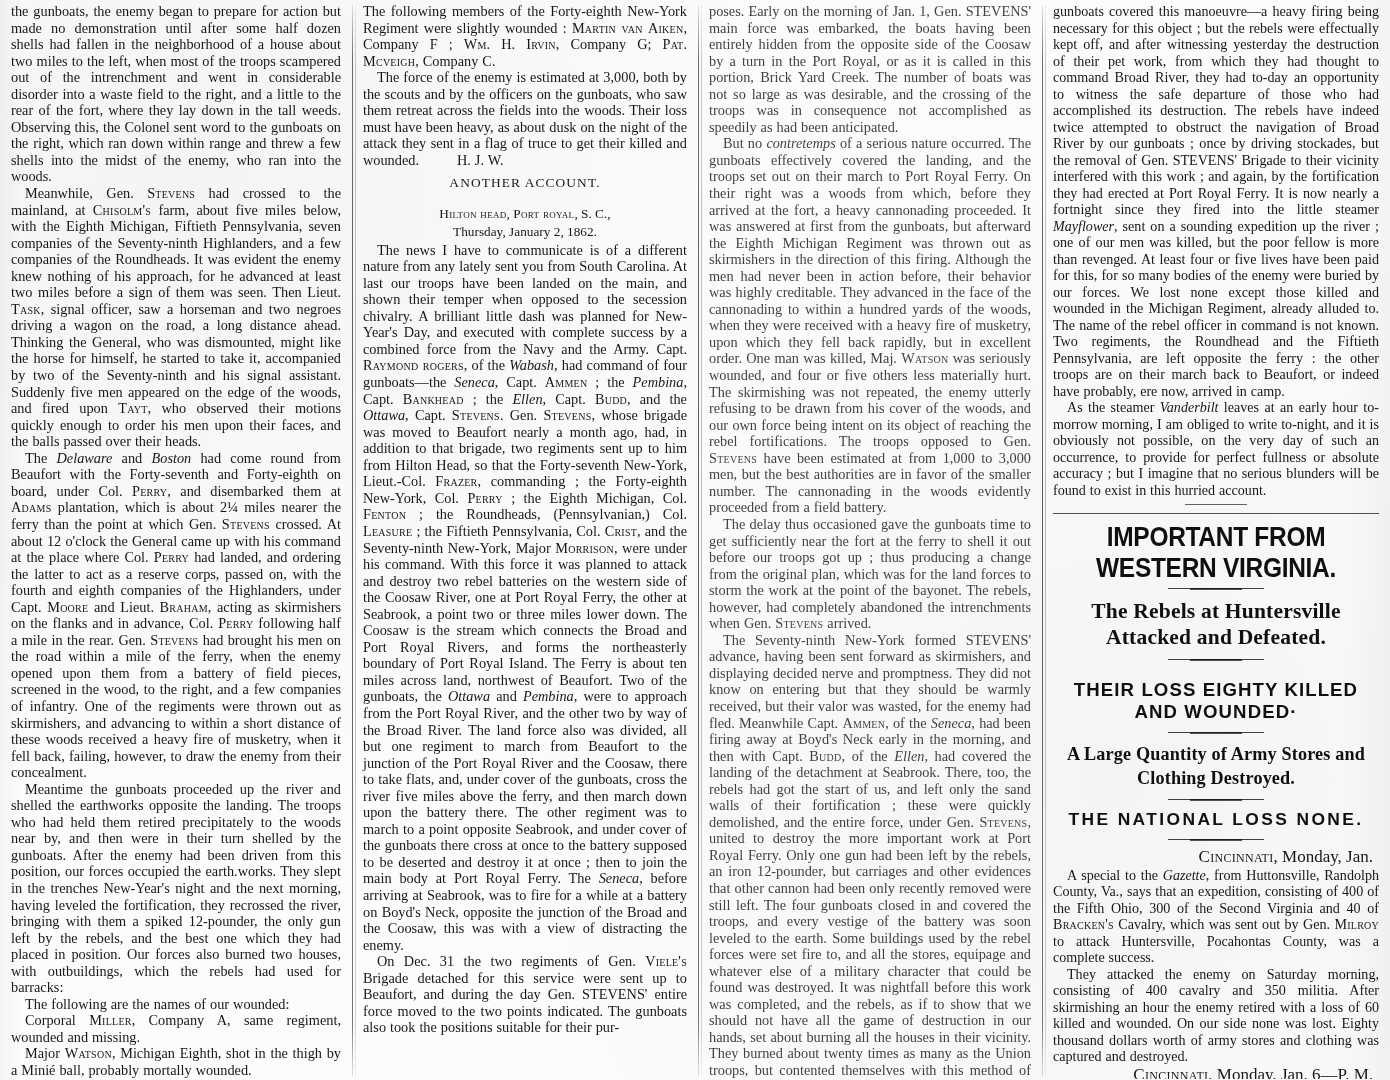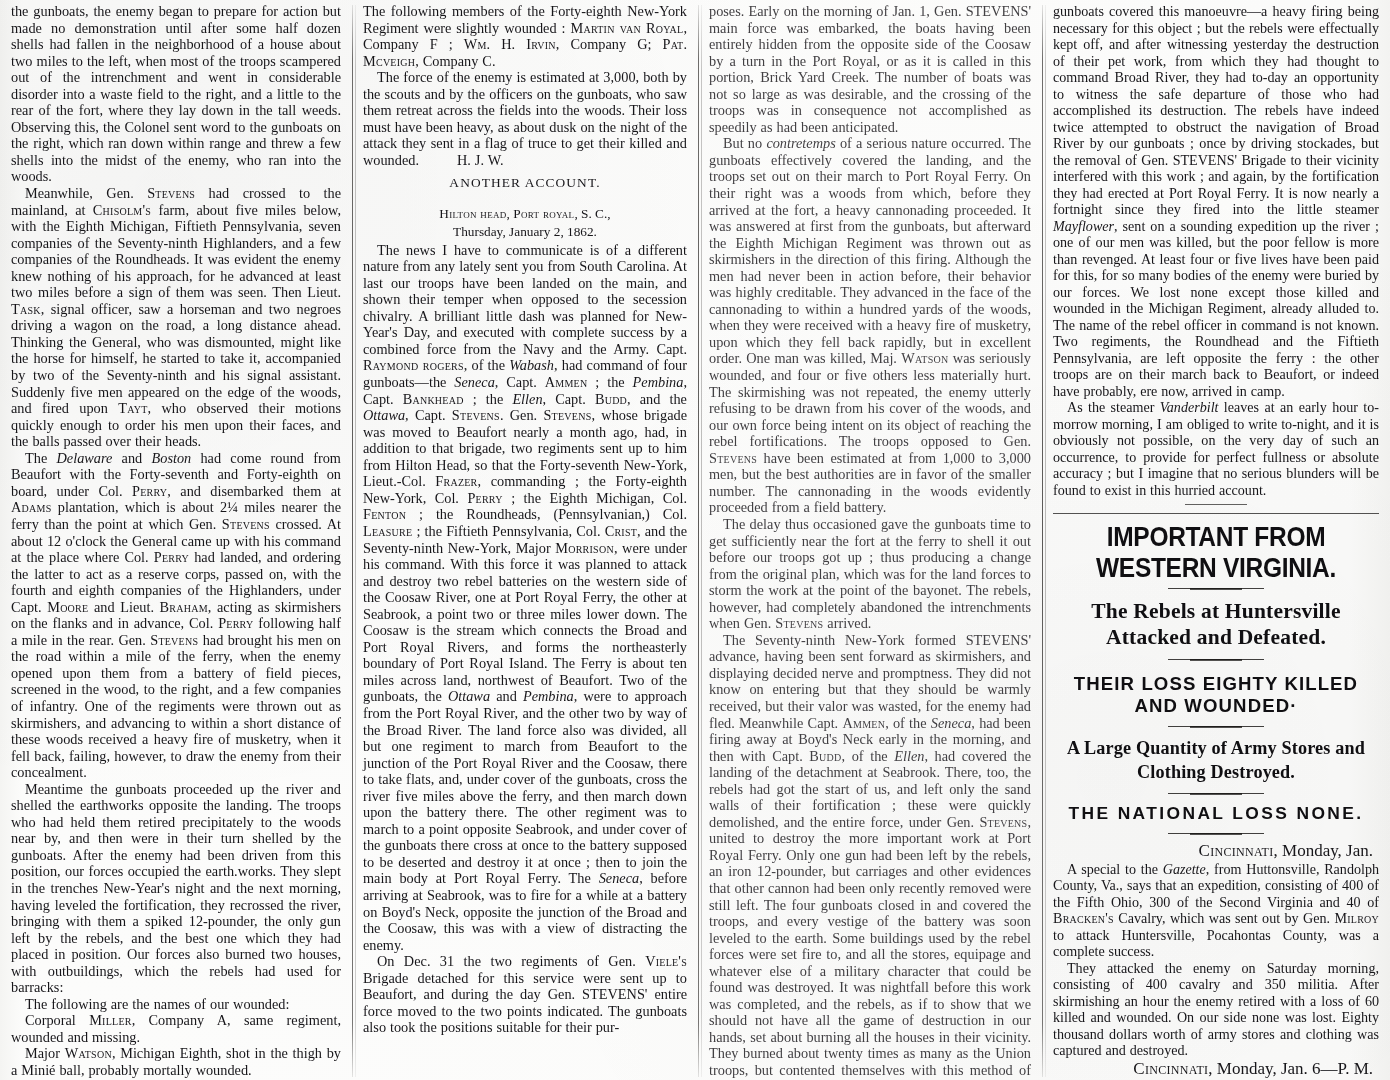--- a/index.html
+++ b/index.html
@@ -75,21 +75,21 @@
   .hl1{
     font-size:24.5px;line-height:27px;letter-spacing:-0.3px;
     transform:scaleY(1.12);transform-origin:center;margin:2px 0 3px;
     font-stretch:condensed;
   }
   .hl2{
     font-family:"Liberation Serif","DejaVu Serif",serif;
     font-size:21.5px;line-height:26px;letter-spacing:.2px;margin:4px 0 8px;
   }
   .hl3{
-    font-size:18.6px;line-height:22px;letter-spacing:1.1px;margin:13px 0 2px;
+    font-size:18.6px;line-height:22px;letter-spacing:1.1px;margin:19px 0 2px;
   }
   .hl4{
     font-family:"Liberation Serif","DejaVu Serif",serif;
     font-size:18.2px;line-height:24px;letter-spacing:.15px;margin:3px 0 2px;
   }
   .hl5{
     font-size:17.4px;line-height:21px;letter-spacing:2.4px;margin:3px 0 2px;
   }
   .rule{
     width:96px;height:0;margin:9px auto;border-top:1.6px solid rgba(20,18,16,.80);
@@ -132,21 +132,21 @@
     <p>
       <span>Major <span class="sc">Watson</span>, Michigan Eighth, shot in the thigh by a Minié ball, probably mortally wounded.</span>
     </p>
     <p>
       <span><span class="sc">John atherton</span>, Sergeant <span class="sc">Rich</span> and private <span class="sc">Wood</span> were slightly wounded.</span>
     </p>
   </div>
 
   <div class="col c2">
     <p class="noind">
-      <span>The following members of the Forty-eighth New-York Regiment were slightly wounded : <span class="sc">Martin van</span> <span class="sc">Royal</span>, Company F ; <span class="sc">Wm</span>. H. <span class="sc">Irvin</span>, Company G; <span class="sc">Pat</span>. <span class="sc">Mcveigh</span>, Company C.</span>
+      <span>The following members of the Forty-eighth New-York Regiment were slightly wounded : <span class="sc">Martin van</span> <span class="sc">Aiken</span>, Company F ; <span class="sc">Wm</span>. H. <span class="sc">Irvin</span>, Company G; <span class="sc">Pat</span>. <span class="sc">Mcveigh</span>, Company C.</span>
     </p>
     <p>
       <span>The force of the enemy is estimated at 3,000, both by the scouts and by the officers on the gunboats, who saw them retreat across the fields into the woods. Their loss must have been heavy, as about dusk on the night of the attack they sent in a flag of truce to get their killed and wounded.</span>
       <span class="signature-inline" style="padding-left:34px;">H. J. W.</span>
     </p>
 
     <div class="subhead">ANOTHER ACCOUNT.</div>
 
     <div class="dateline"><span class="sc">Hilton head</span>, <span class="sc">Port royal</span>, S. C.,</div>
     <div class="dateline">Thursday, January 2, 1862.</div>

